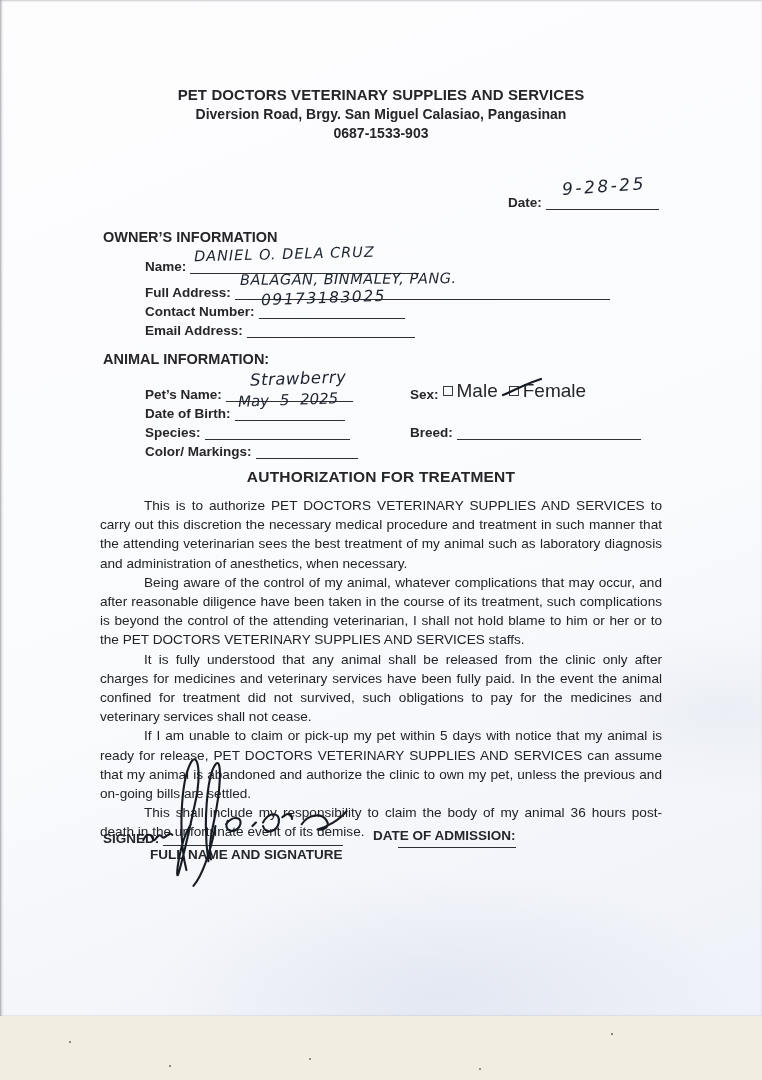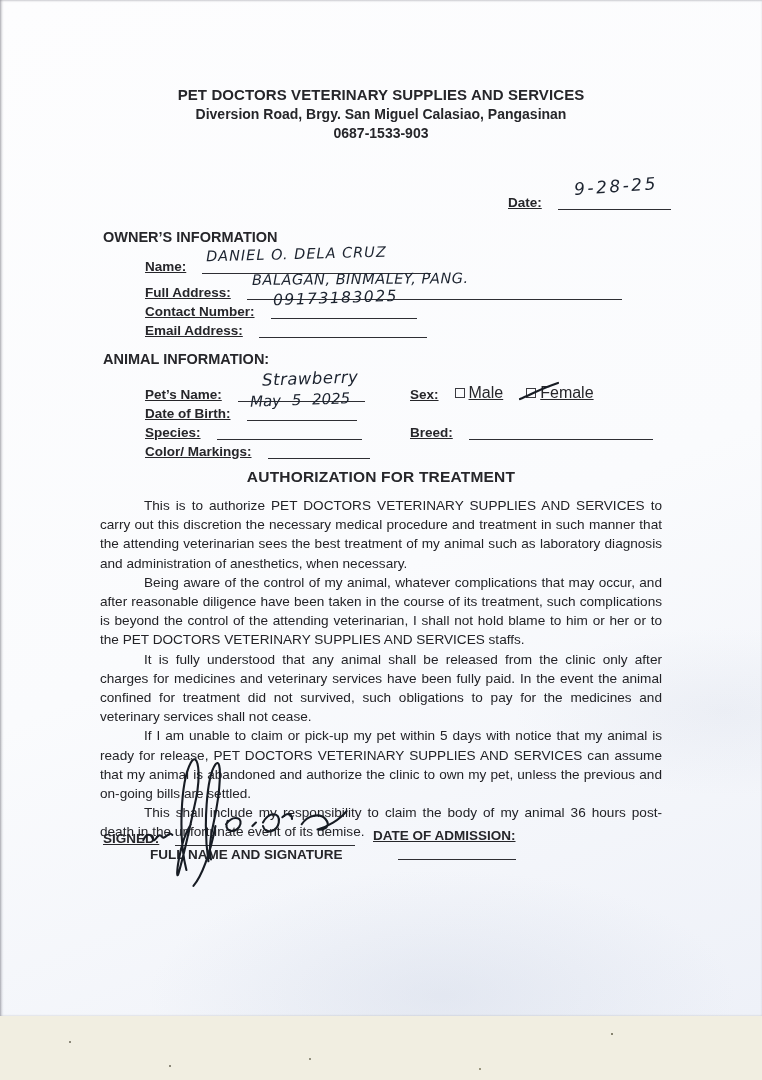--- a/index.html
+++ b/index.html
@@ -32,42 +32,42 @@
     box-shadow: inset 2px 0 3px -1px rgba(60,60,70,.45), inset 0 1px 2px rgba(120,120,130,.25);
   }
   .abs{position:absolute;}
   
   .b{font-weight:bold;}
   .center{text-align:center;width:762px;left:0;}
   .hdr1{font-size:15px;letter-spacing:.1px;}
   .hdr2{font-size:14px;}
   .section-h{font-size:14.5px;font-weight:bold;}
   .lbl{font-size:13.5px;font-weight:bold;white-space:nowrap;}
-  .row{position:absolute;display:flex;align-items:flex-end;gap:16px;height:18px;text-decoration:underline;}
+  .row{position:absolute;display:flex;align-items:flex-end;gap:4px;height:18px;}
   .fline{display:inline-block;border-bottom:1.4px solid #2e2e33;height:15px;position:relative;}
   
   .hand{
     font-family:"DejaVu Sans", sans-serif;
     font-style:italic;
     color:#1d2430;
     position:absolute;
     white-space:nowrap;
     pointer-events:none;
   }
   .para-wrap{position:absolute;left:100px;top:496px;width:562px;}
   .para-wrap p{
     margin:0;text-indent:44px;text-align:justify;
     font-size:13.6px;line-height:19.2px;color:#232327;
   }
   .auth-title{font-size:15.5px;font-weight:bold;letter-spacing:.2px;}
   .checkbox{
     display:inline-block;width:8px;height:8px;border:1.3px solid #3a3a40;
     margin:0 4px 1px 0;vertical-align:middle;background:transparent;
   }
-  .sex-opt{font-size:16px;display:inline-flex;align-items:center;margin-right:7px;position:relative;}
+  .sex-opt{font-size:19px;display:inline-flex;align-items:center;margin-right:7px;position:relative;}
   svg.stroke{position:absolute;overflow:visible;}
   svg.stroke path{fill:none;stroke:#171c24;stroke-linecap:round;stroke-linejoin:round;}
 </style>
 </head>
 <body>
 
 <div class="scan">
   <div class="scanner-bg"></div>
   <div class="paper">
 

